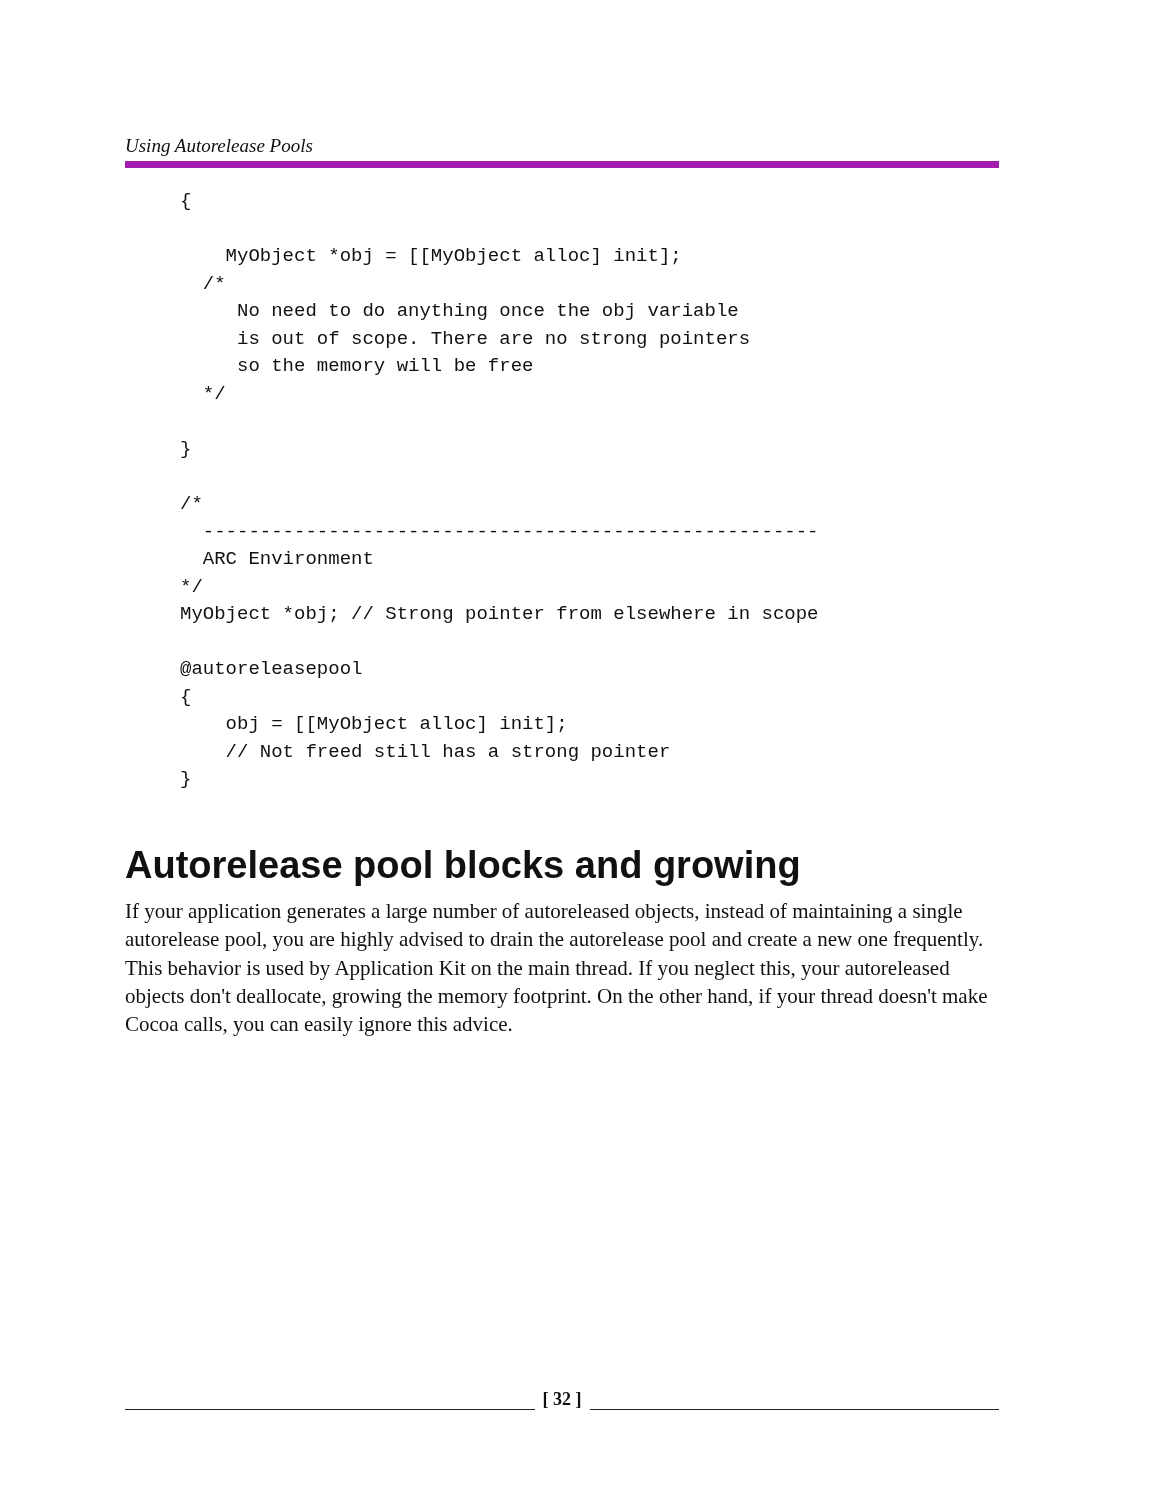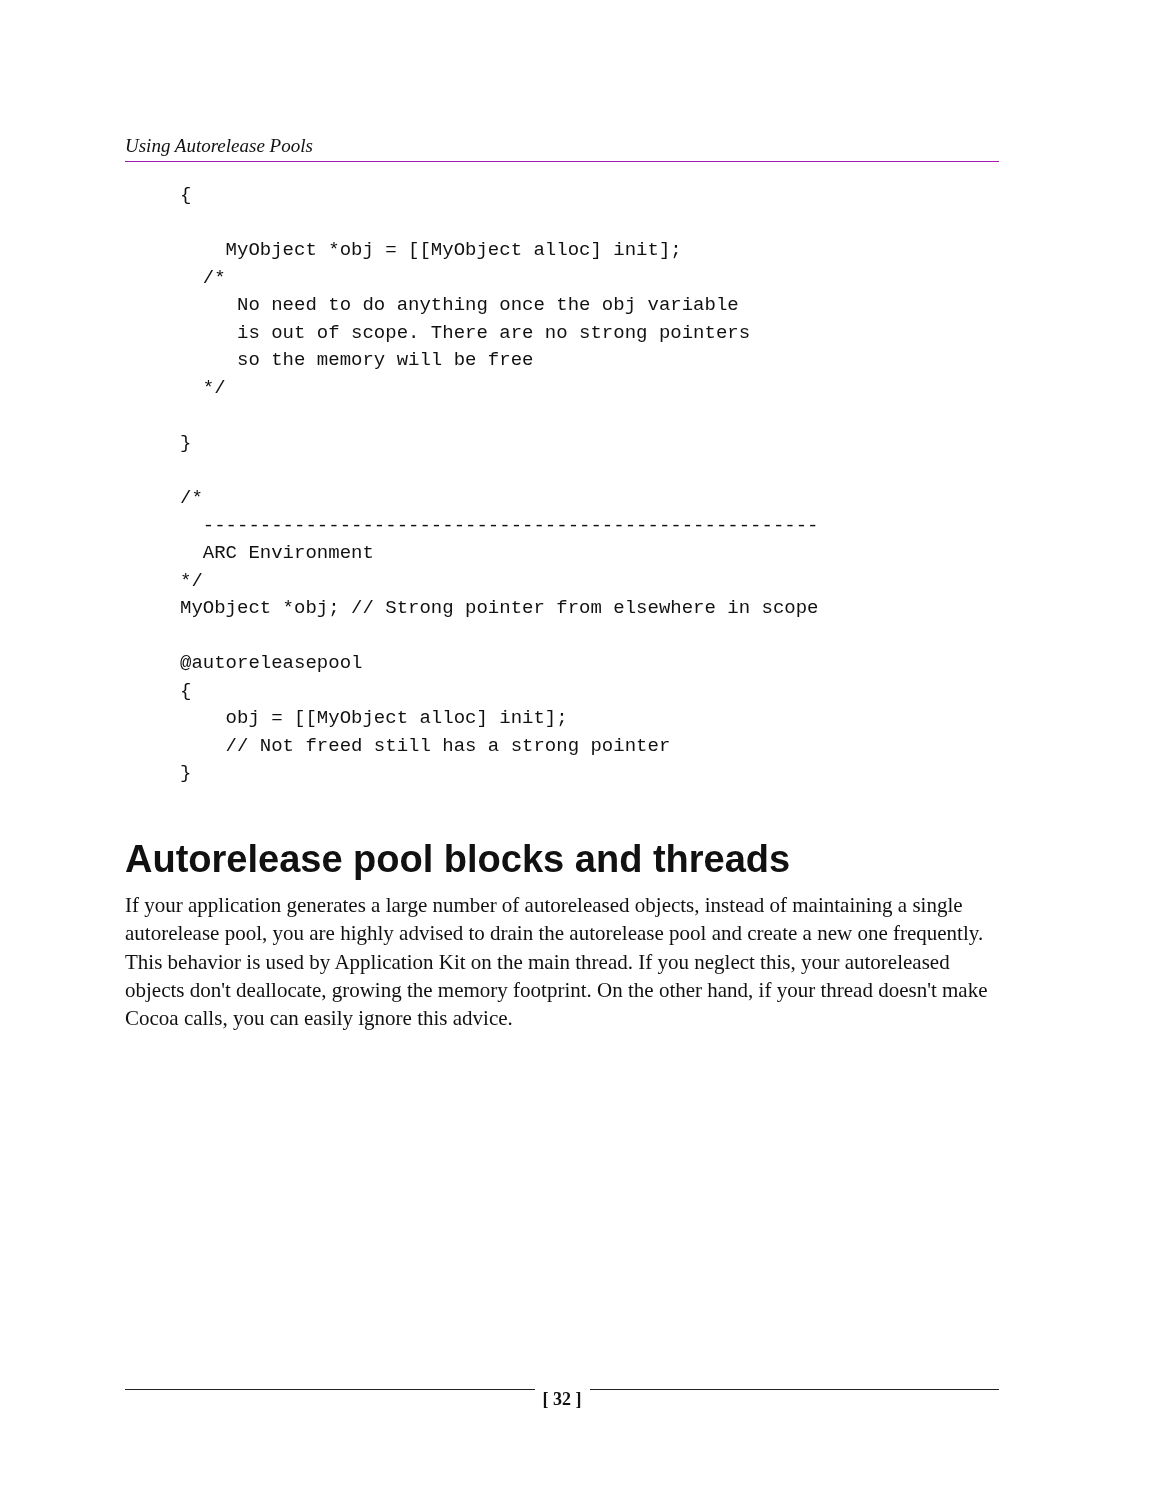--- a/index.html
+++ b/index.html
@@ -12,21 +12,21 @@
     height: 1500px;
     box-sizing: border-box;
     padding: 135px 160px 60px 125px;
     position: relative;
     font-family: Georgia, 'Times New Roman', serif;
     color: #111;
   }
   .running-head {
     font-style: italic;
     font-size: 19px;
-    border-bottom: 1px solid #a21caf;
+    border-bottom: 7px solid #a21caf;
     padding-bottom: 4px;
     margin-bottom: 20px;
   }
   .code-block {
     font-family: 'Courier New', Courier, monospace;
     font-size: 19px;
     line-height: 1.45;
     white-space: pre;
     margin-left: 55px;
     margin-bottom: 50px;
@@ -41,21 +41,21 @@
     font-size: 21px;
     line-height: 1.35;
     margin: 0 0 24px 0;
   }
   .footer {
     position: absolute;
     left: 125px;
     right: 160px;
     bottom: 90px;
     display: flex;
-    align-items: flex-start;
+    align-items: flex-end;
   }
   .footer .rule {
     flex: 1;
     border-top: 1px solid #222;
     height: 0;
   }
   .footer .pagenum {
     font-family: Georgia, serif;
     font-weight: 700;
     font-size: 18px;
@@ -86,21 +86,21 @@
   ARC Environment
 */
 MyObject *obj; // Strong pointer from elsewhere in scope
 
 @autoreleasepool
 {
     obj = [[MyObject alloc] init];
     // Not freed still has a strong pointer
 }</div>
 
-  <h2 class="section-heading">Autorelease pool blocks and threads</h2>
+  <h2 class="section-heading">Autorelease pool blocks and growing</h2>
 
 
   <p class="body-para">If your application generates a large number of autoreleased objects, instead of maintaining a single autorelease pool, you are highly advised to drain the autorelease pool and create a new one frequently. This behavior is used by Application Kit on the main thread. If you neglect this, your autoreleased objects don't deallocate, growing the memory footprint. On the other hand, if your thread doesn't make Cocoa calls, you can easily ignore this advice.</p>
 
   <div class="footer">
     <div class="rule"></div>
     <div class="pagenum">[ 32 ]</div>
     <div class="rule"></div>
   </div>
 

